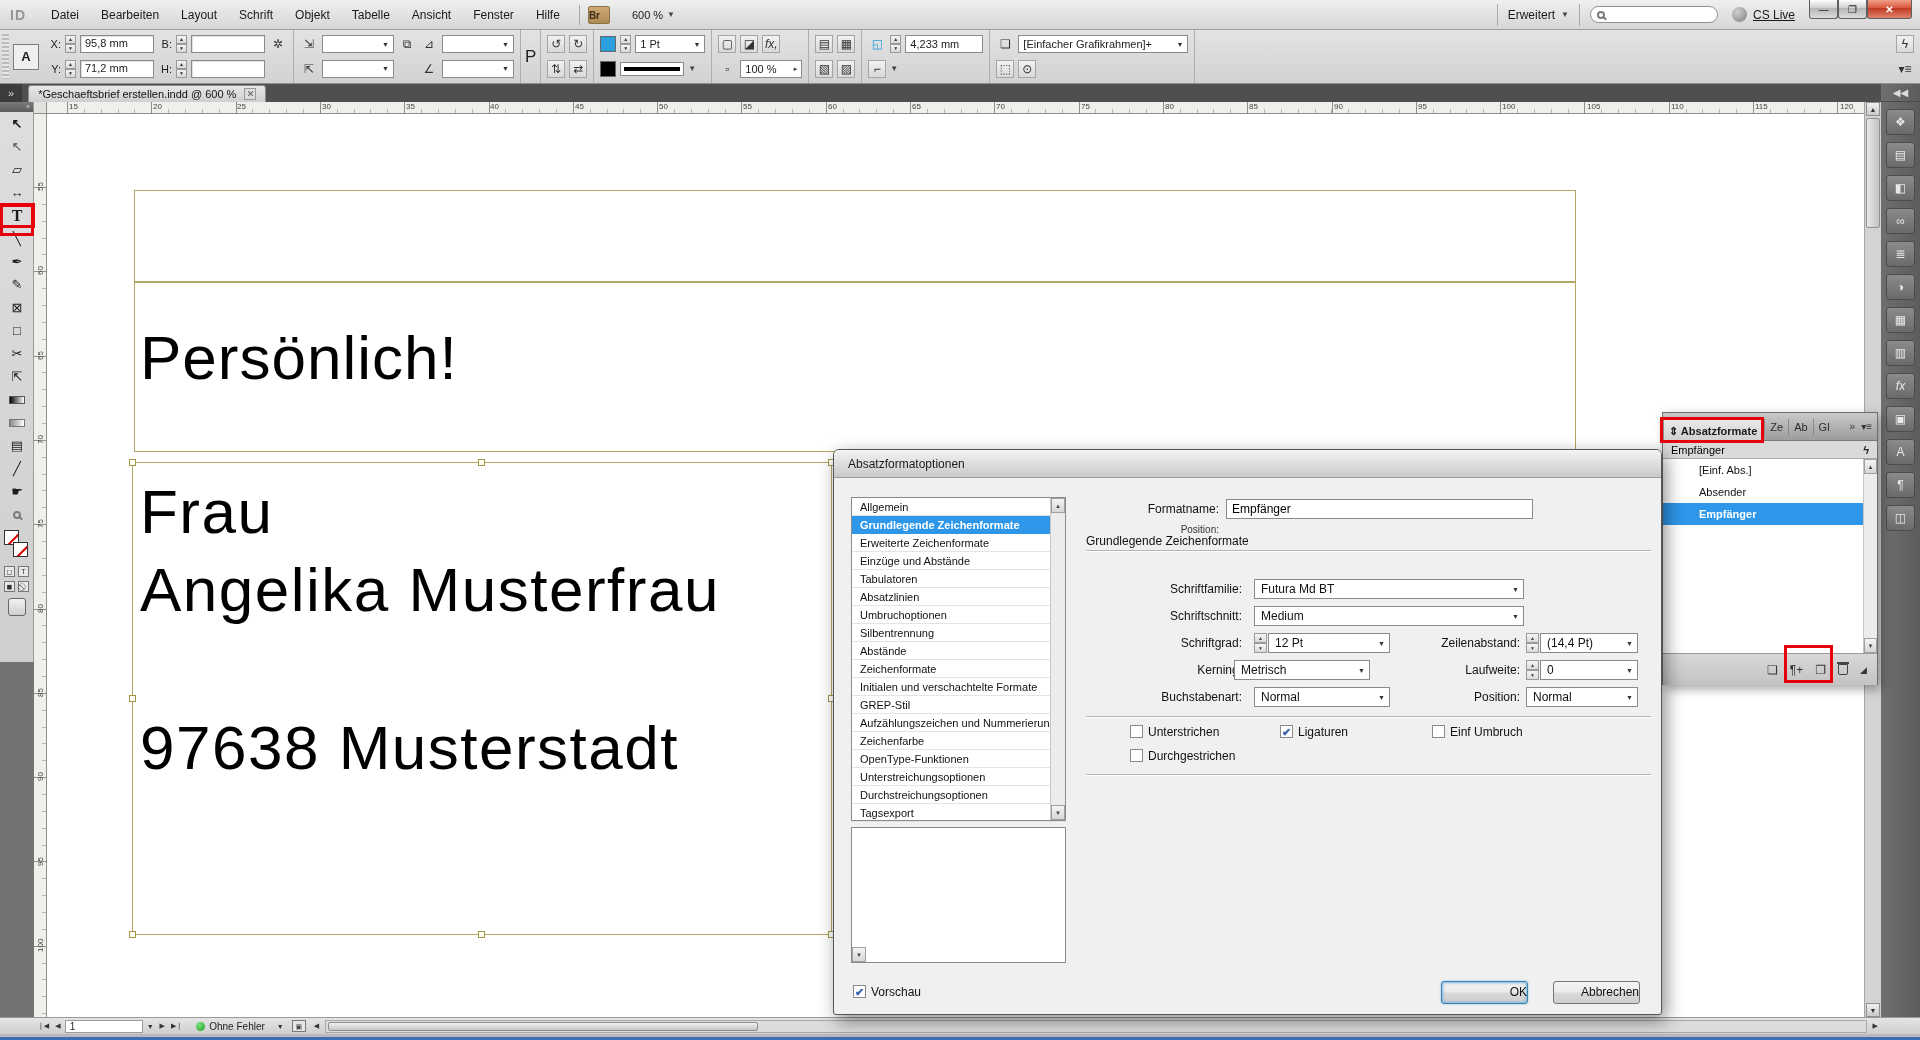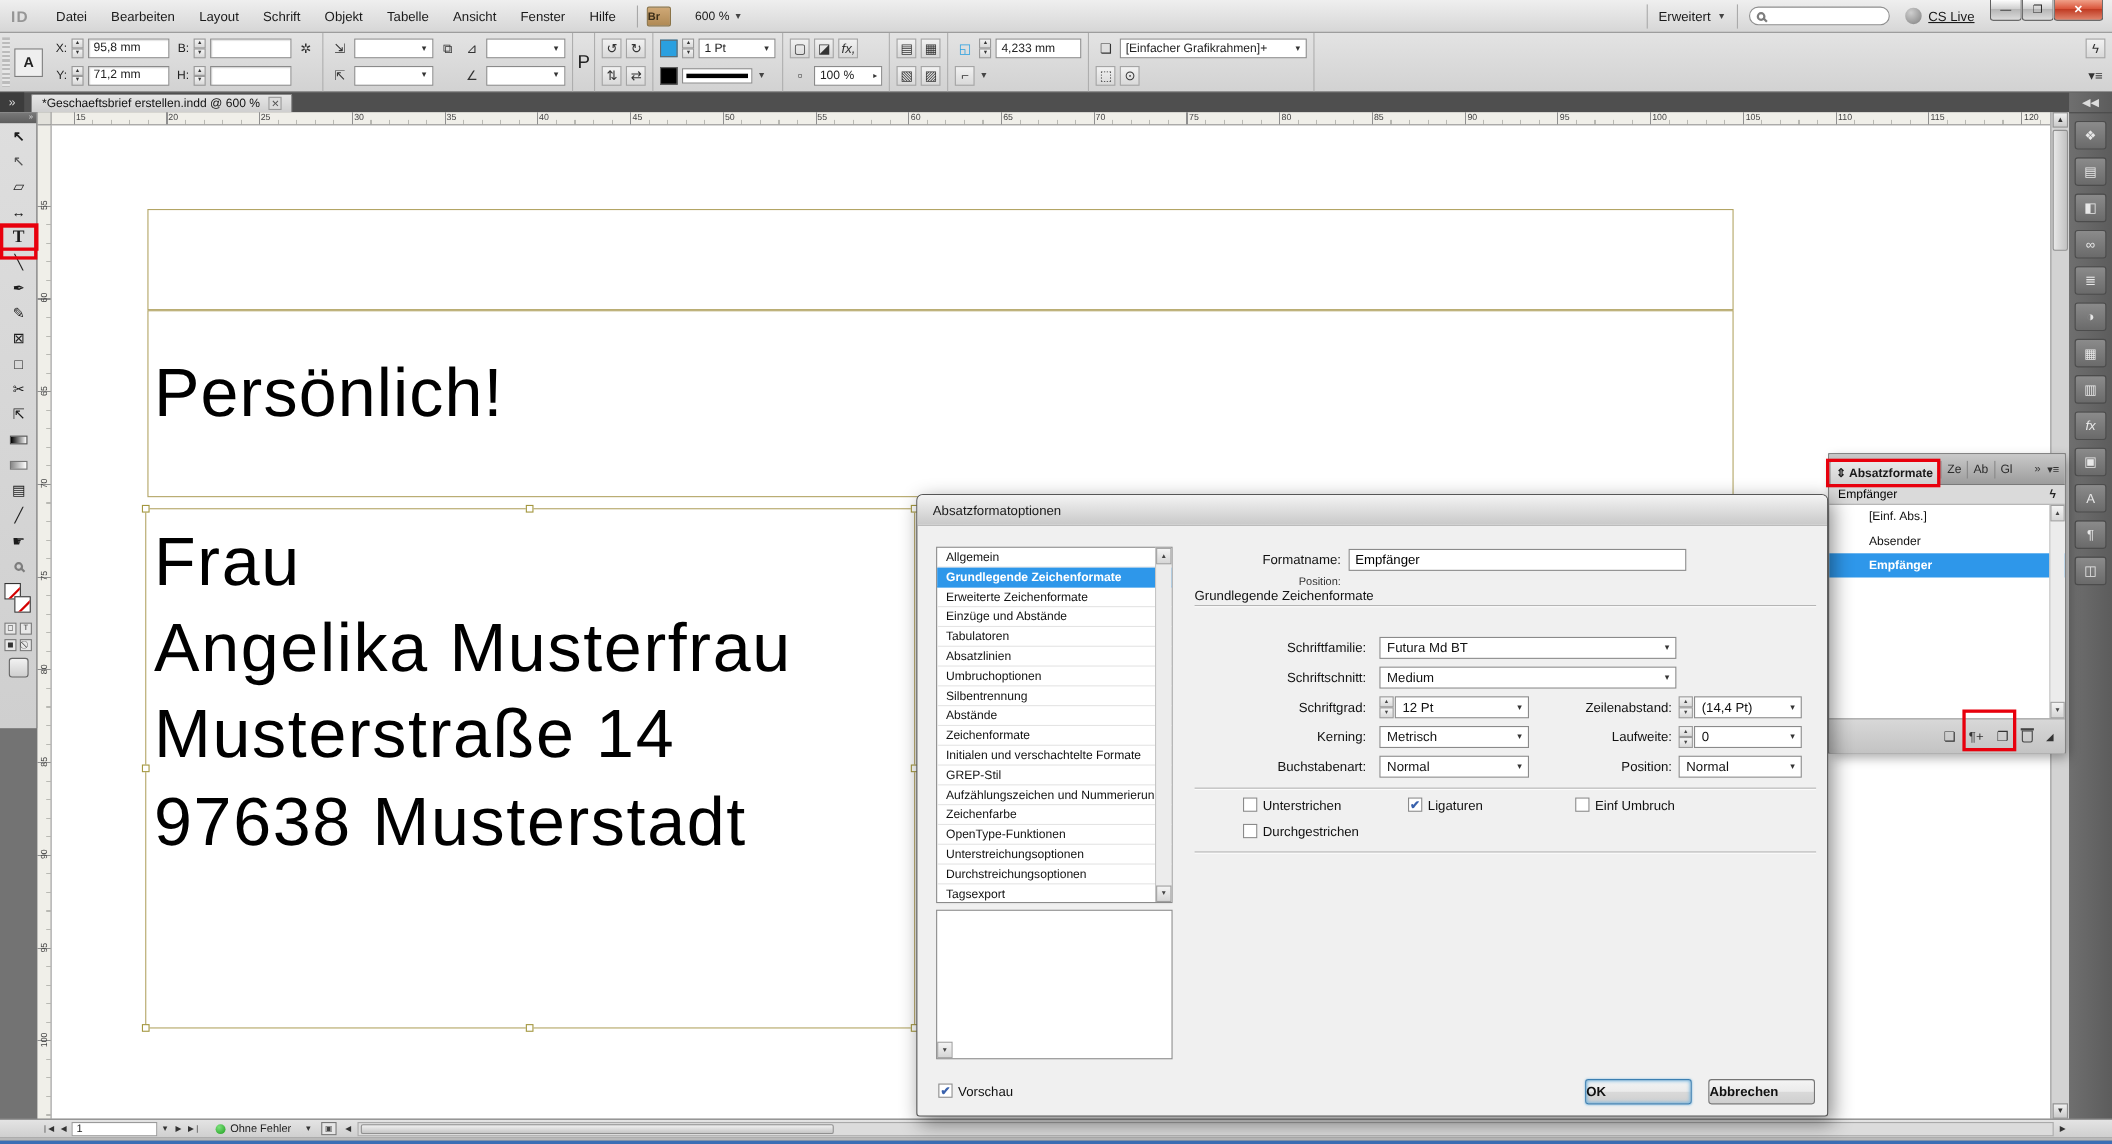--- a/index.html
+++ b/index.html
@@ -128,22 +128,22 @@
   .dlbl { position:absolute; text-align:right; font-size:12px; }
   .dinput { position:absolute; height:20px; border:1px solid #8a8a8a; background:#fff; font-size:12px; padding:0 5px; font-family:"Liberation Sans",sans-serif; }
   .dsec { position:absolute; font-size:12px; }
   .drule { position:absolute; height:1px; background:#b5b5b5; box-shadow:0 1px 0 #fff; }
   .dcombo { position:absolute; height:20px; border:1px solid #8a8a8a; background:#fff; font-size:12px; display:flex; align-items:center; padding:0 18px 0 6px; }
   .dcombo::after { content:"▼"; position:absolute; right:4px; top:6px; font-size:7px; color:#333; }
   .dspin { position:absolute; width:13px; height:20px; display:flex; flex-direction:column; }
   .dspin span { flex:1; border:1px solid #9a9a9a; background:linear-gradient(#f6f6f6,#dadada); font-size:5px; line-height:8px; text-align:center; color:#444; }
   .chkbox { position:absolute; width:13px; height:13px; background:#fff; border:1px solid #8a8a8a; font-size:11px; line-height:12px; text-align:center; color:#3a62ad; font-weight:bold; }
   .chk { position:absolute; font-size:12px; }
-  .dbtn { position:absolute; width:97px; height:23px; border:1px solid #757575; border-radius:3px;
-    background:linear-gradient(#f4f4f4,#ebebeb 48%,#d9d9d9 52%,#cfcfcf); font-size:12px; text-align:left; line-height:21px;font-weight:bold; }
+  .dbtn { position:absolute; width:87px; height:23px; border:1px solid #757575; border-radius:3px;
+    background:linear-gradient(#f4f4f4,#ebebeb 48%,#d9d9d9 52%,#cfcfcf); font-size:12px; text-align:right; line-height:21px; }
   .dbtn.focus { border-color:#3c7fb1; box-shadow:0 0 3px 1px #7ab8e0 inset, 0 0 2px #7ab8e0; }
 
   
   .spanel { position:absolute; left:1662px; top:412px; width:216px; height:273px; background:#e4e4e4; border:1px solid #6d6d6d; box-shadow:3px 4px 10px rgba(0,0,0,.35); z-index:40; }
   .sp-head { height:28px; background:linear-gradient(#c9c9c9,#9c9c9c); border-bottom:1px solid #7a7a7a; display:flex; align-items:center; font-size:11px; }
   .sp-title { font-weight:bold; color:#1a1a1a; padding:0 6px 0 5px; height:22px; line-height:22px; margin-top:6px;
     background:linear-gradient(#e9e9e9,#cfcfcf); border:1px solid #8a8a8a; border-bottom:none; border-radius:2px 2px 0 0; position:relative; }
   .sp-tab { color:#2c2c2c; padding:0 5px; border-left:1px solid #888; height:16px; line-height:16px; }
   .sp-icons { margin-left:auto; color:#333; font-size:10px; padding-right:5px; display:flex; gap:6px; }
   .sp-cur { height:18px; background:#dadada; border-bottom:1px solid #aaa; display:flex; align-items:center; padding:0 8px; font-size:11px; }
@@ -479,21 +479,20 @@
       <span class="handle" style="right:-4px;top:-4px"></span>
       <span class="handle" style="left:-4px;top:50%;margin-top:-4px"></span>
       <span class="handle" style="left:-4px;bottom:-4px"></span>
       <span class="handle" style="left:50%;bottom:-4px;margin-left:-4px"></span>
       <span class="handle" style="right:-4px;bottom:-4px"></span>
       <span class="handle" style="right:-4px;top:50%;margin-top:-4px"></span>
     </div>
     <div class="dtext" style="left:93px;top:208px;font-size:62px;letter-spacing:1px">Persönlich!</div>
     <div class="dtext" style="left:93px;top:362px;font-size:62px;letter-spacing:1.5px">Frau</div>
     <div class="dtext" style="left:93px;top:440px;font-size:62px;letter-spacing:1.5px">Angelika Musterfrau</div>
-    <div class="dtext" style="left:93px;top:518px;font-size:62px;letter-spacing:1.5px">Musterstraße 14</div>
     <div class="dtext" style="left:93px;top:598px;font-size:62px;letter-spacing:1.5px">97638 Musterstadt</div>
   </div>
 
   <div class="vscroll">
     <span class="sb" style="top:0">▲</span>
     <span class="vthumb"></span>
     <span class="sb" style="bottom:0">▼</span>
   </div>
 
   <div class="dock">
@@ -597,21 +596,21 @@
     <span class="dlbl" style="left:470px;top:186px;width:216px">Zeilenabstand:</span>
     <span class="dspin" style="left:692px;top:183px">
         <span>▲</span>
         <span>▼</span>
       </span>
     <div class="dcombo" style="left:706px;top:183px;width:98px">
         <span>(14,4 Pt)</span>
       </div>
 
     <span class="dlbl" style="left:180px;top:213px;width:228px">Kerning:</span>
-    <div class="dcombo" style="left:420px;top:210px;width:136px">
+    <div class="dcombo" style="left:400px;top:210px;width:136px">
         <span>Metrisch</span>
       </div>
     <span class="dlbl" style="left:470px;top:213px;width:216px">Laufweite:</span>
     <span class="dspin" style="left:692px;top:210px">
         <span>▲</span>
         <span>▼</span>
       </span>
     <div class="dcombo" style="left:706px;top:210px;width:98px">
         <span>0</span>
       </div>

